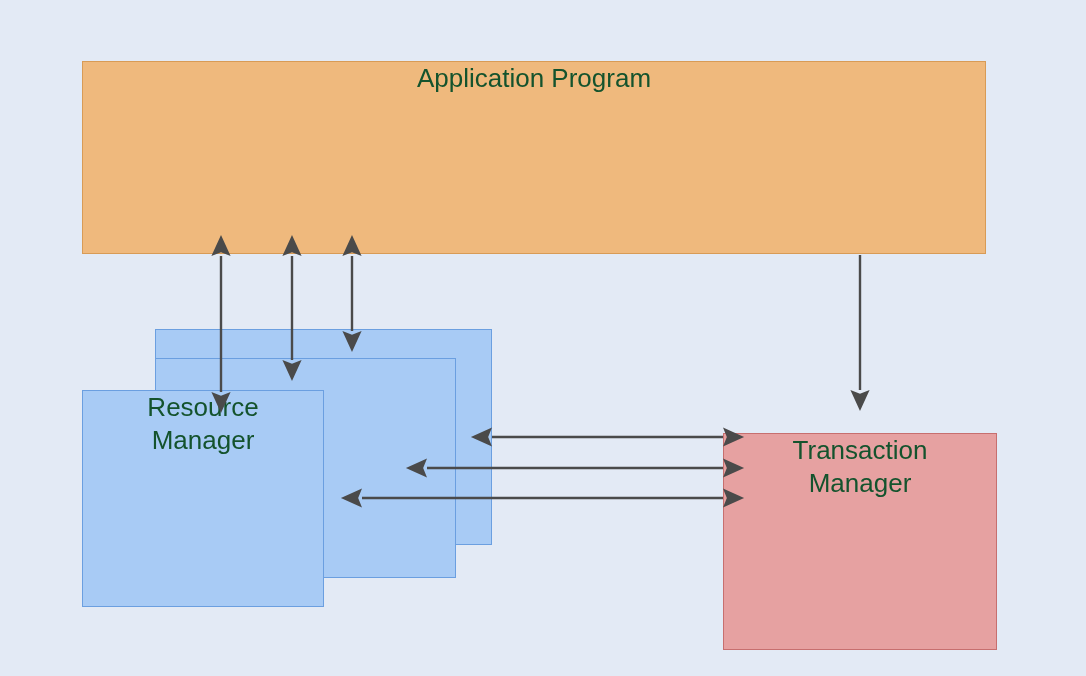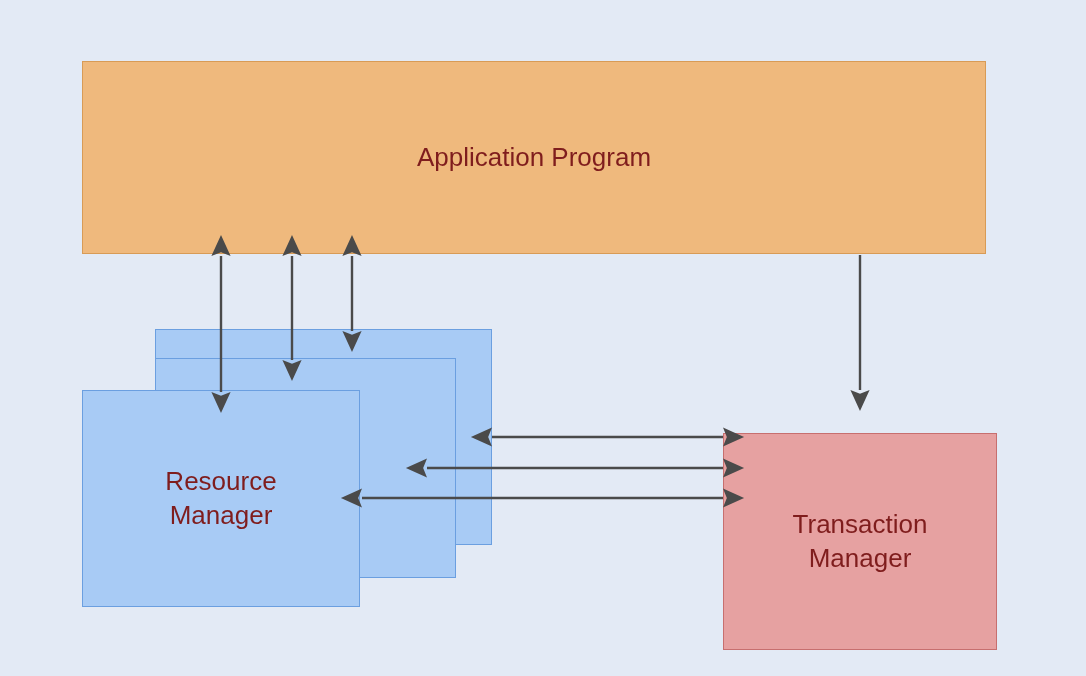--- a/index.html
+++ b/index.html
@@ -15,24 +15,23 @@
   }
   #canvas {
     position: relative;
     width: 1086px;
     height: 676px;
   }
   .node {
     position: absolute;
     box-sizing: border-box;
     display: flex;
-    align-items: center;
     justify-content: center;
     text-align: center;
-    color: #7f1d1d;
+    color: #14532d;
     line-height: 1.28;
     white-space: pre-line;
   }
   .node-app {
     left: 82px;
     top: 61px;
     width: 904px;
     height: 193px;
     background: #efb97d;
     border: 1px solid #d89b56;
@@ -51,21 +50,21 @@
   }
   .rm-mid {
     left: 155px;
     top: 358px;
     width: 301px;
     height: 220px;
   }
   .rm-front {
     left: 82px;
     top: 390px;
-    width: 278px;
+    width: 242px;
     height: 217px;
   }
   .node-tm {
     left: 723px;
     top: 390px;
     width: 274px;
     height: 217px;
     background: #e6a1a1;
     border: 1.6px solid #c76f6f;
     font-size: 26px;

